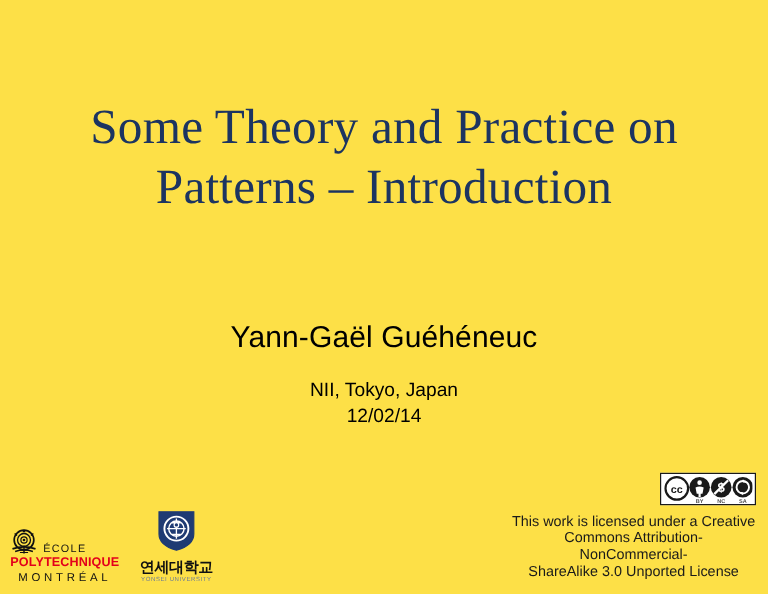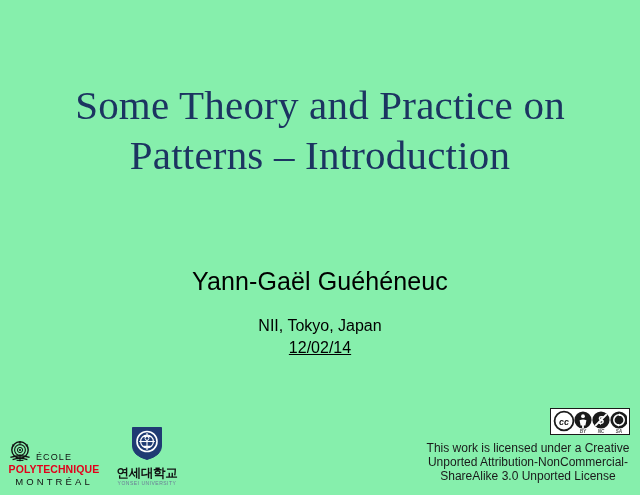--- a/index.html
+++ b/index.html
@@ -7,21 +7,21 @@
     padding: 0;
     background: #ffffff;
   }
   body {
     font-family: "Liberation Sans", sans-serif;
   }
   #slide {
     position: relative;
     width: 640px;
     height: 495px;
-    background: #86efac;
+    background: #fde047;
     overflow: hidden;
   }
 
   
   #title-block {
     position: absolute;
     left: 0;
     top: 80px;
     width: 640px;
     text-align: center;
@@ -50,21 +50,20 @@
     letter-spacing: 0.1px;
   }
   #venue-line {
     font-size: 16px;
     line-height: 22px;
     margin-top: 18px;
   }
   #date-line {
     font-size: 16px;
     line-height: 22px;
-    text-decoration: underline;
   }
 
   
   #logo-row {
     position: absolute;
     left: 8px;
     bottom: 8px;
     display: flex;
     align-items: flex-end;
     gap: 16px;
@@ -144,21 +143,20 @@
     display: flex;
     justify-content: flex-end;
     margin-bottom: 6px;
   }
   #cc-badge {
     border: 1.5px solid #1a1a1a;
     background: #ffffff;
     padding: 1px 2px 0 2px;
     display: inline-block;
     line-height: 0;
-    font-style: italic;
   }
   #cc-license-text {
     font-size: 12px;
     line-height: 14px;
     color: #1a1a1a;
   }
 </style>
 </head>
 <body>
 
@@ -248,19 +246,19 @@
             <path d="M66 3.3 L69.2 6.1 L66 6.1 Z" fill="#ffffff"></path>
             <path d="M66 16.7 L62.8 13.9 L66 13.9 Z" fill="#ffffff"></path>
             <text x="66" y="23.4" text-anchor="middle" font-family="Liberation Sans, sans-serif" font-size="4.6" font-weight="bold" fill="#4d4d4d">SA</text>
           </g>
         </svg>
       </span>
     </div>
 
     <div id="cc-license-text">
       <div>This work is licensed under a Creative</div>
-      <div>Unported Attribution-NonCommercial-</div>
+      <div>Commons Attribution-NonCommercial-</div>
       <div>ShareAlike 3.0 Unported License</div>
     </div>
 
   </div>
 
 </div>
 
 </body></html>

